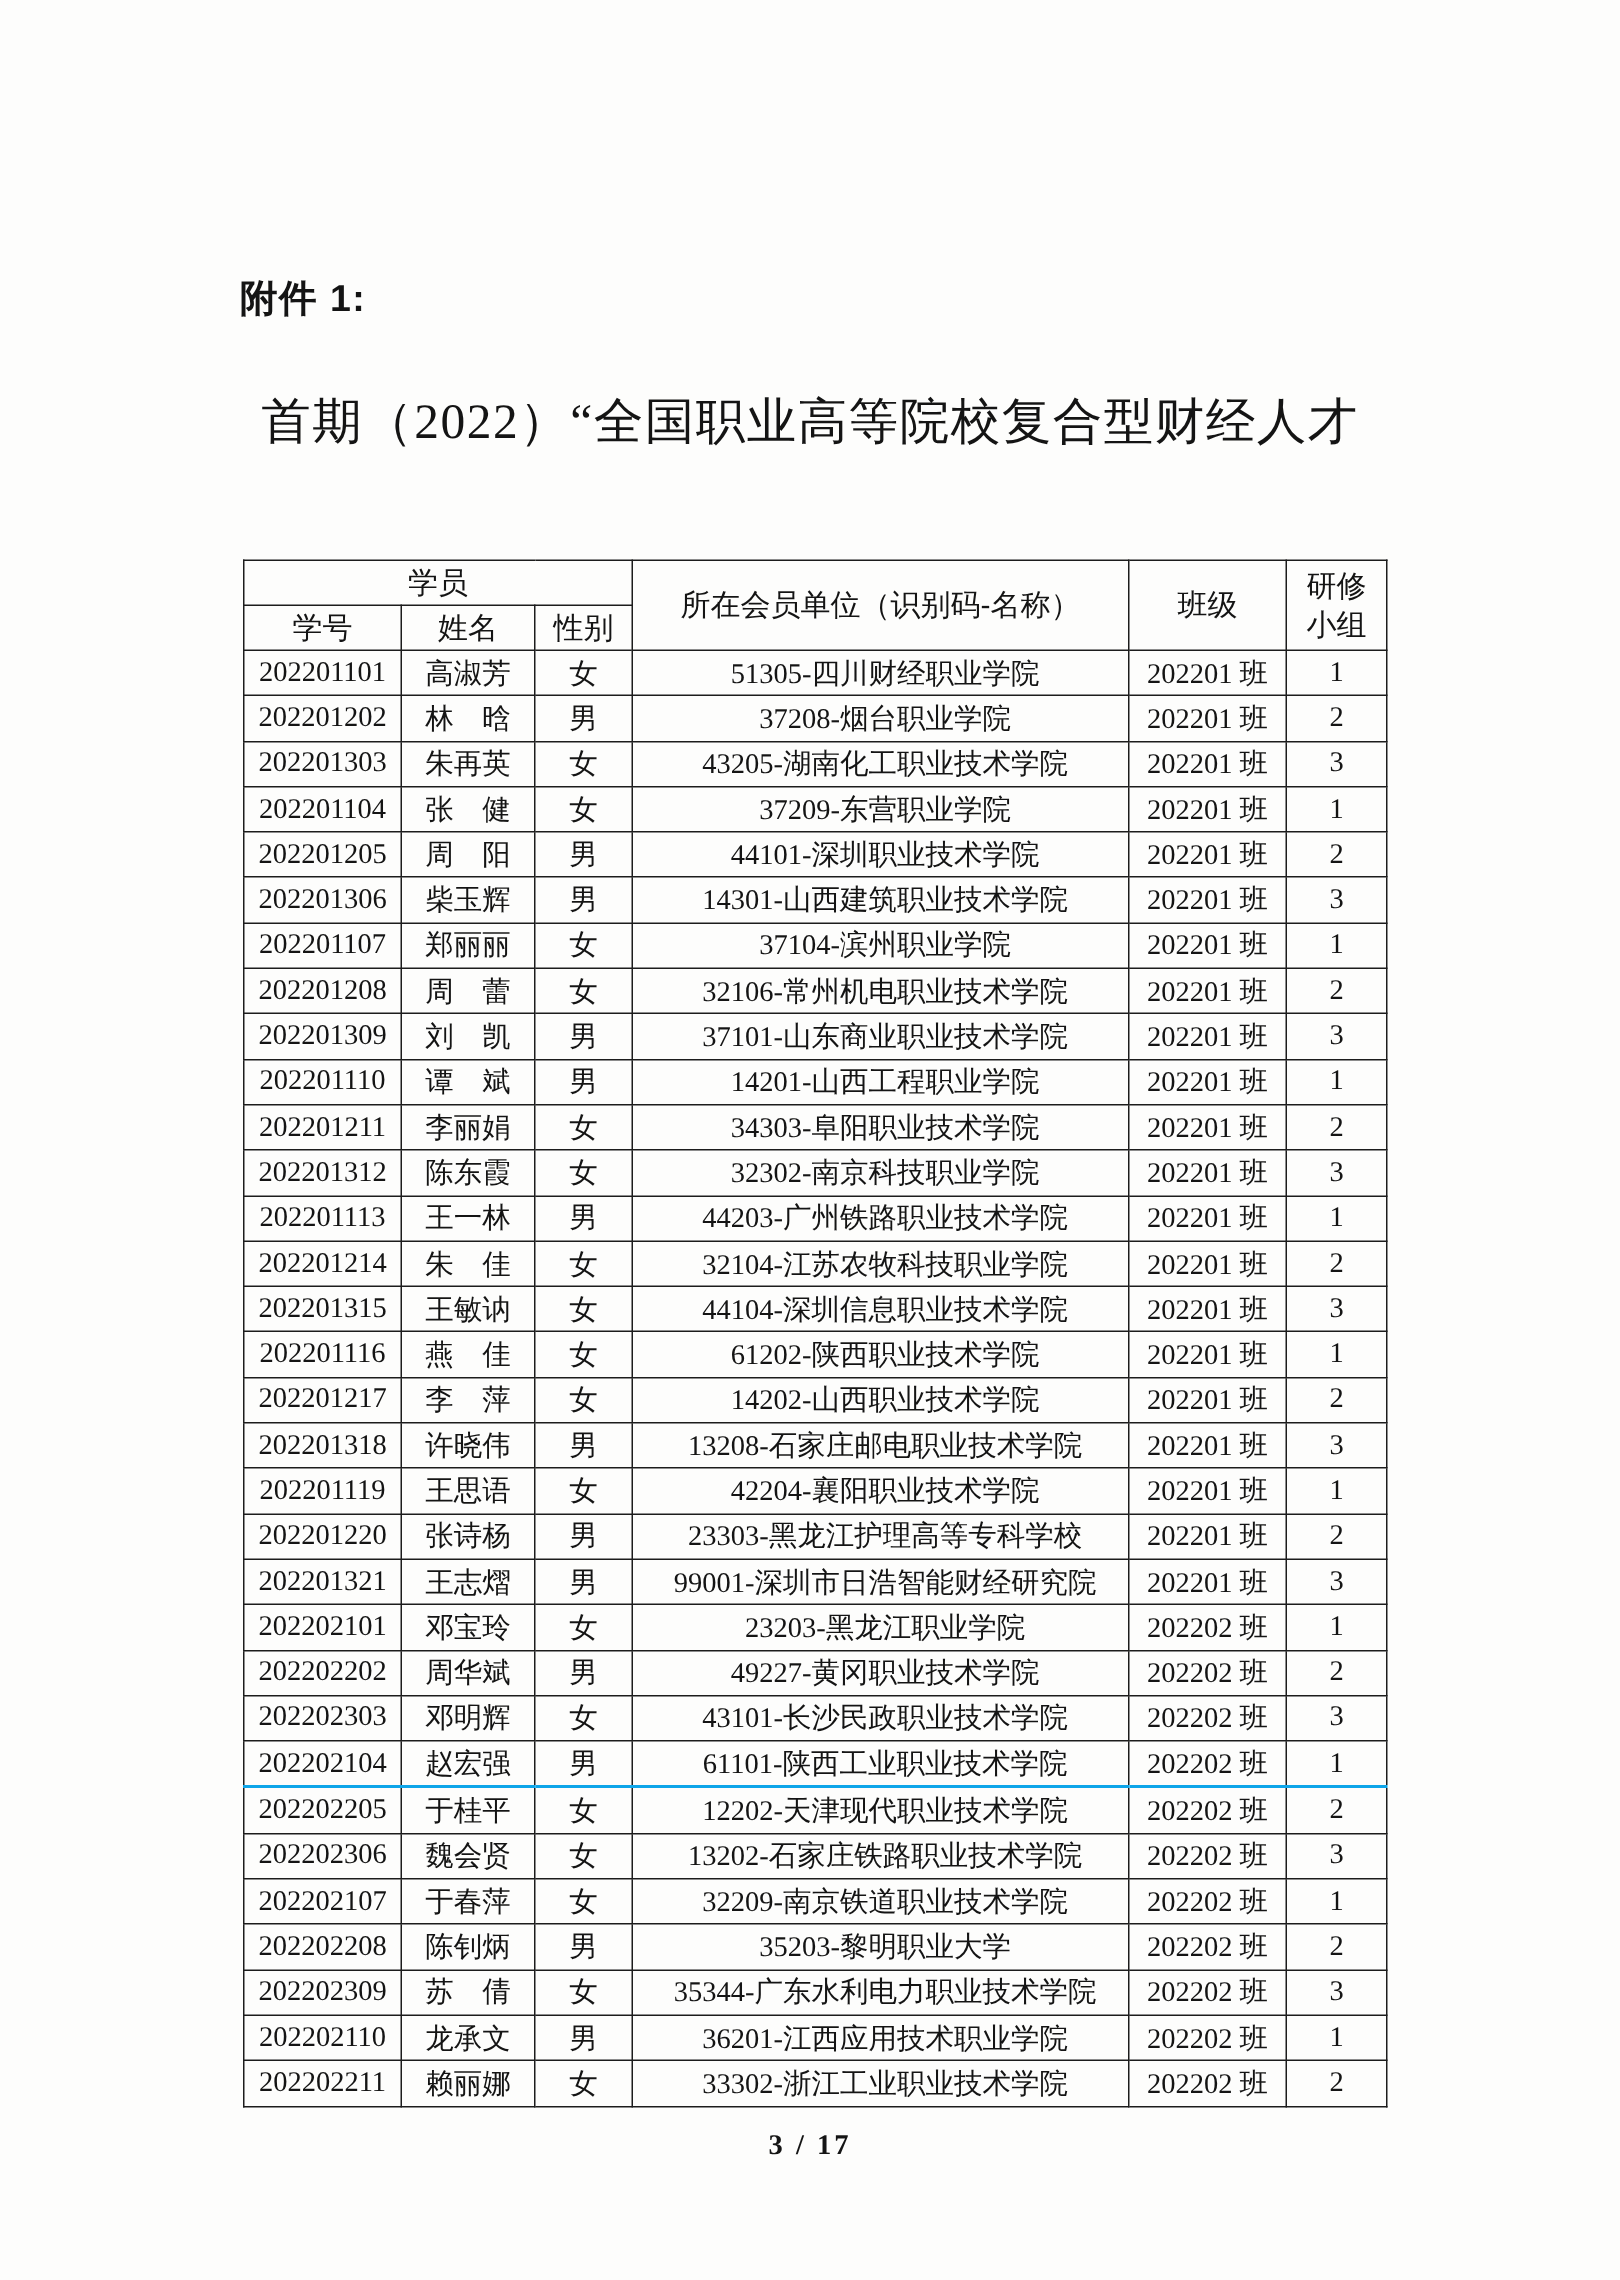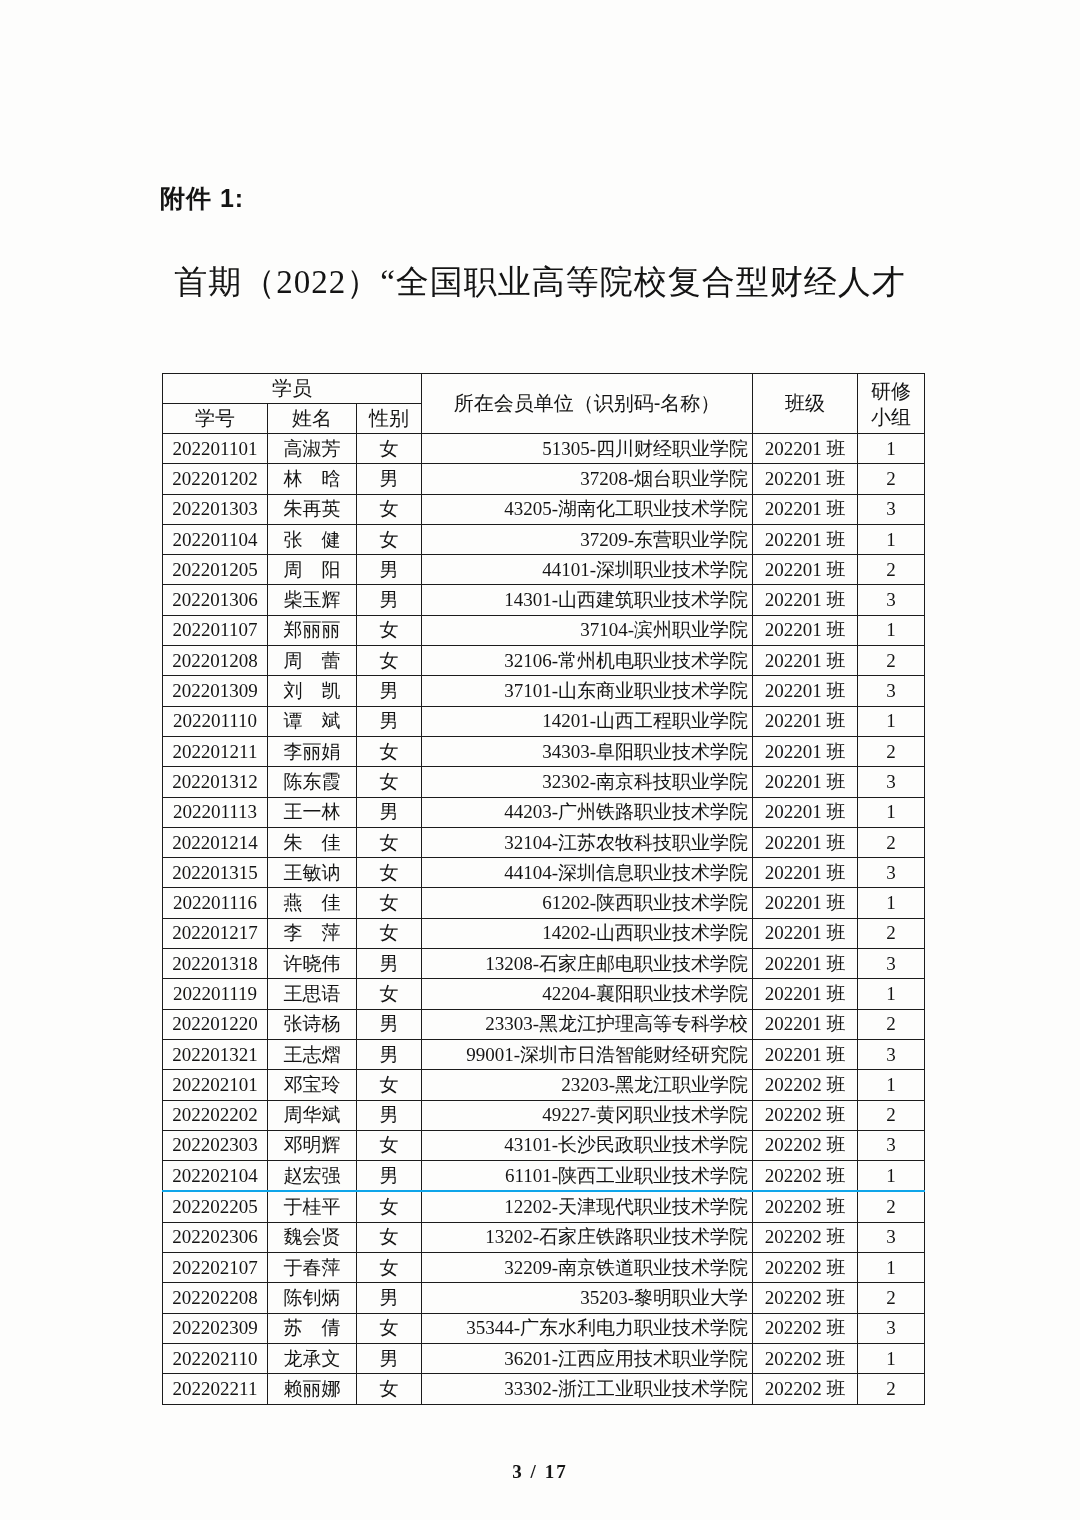--- a/index.html
+++ b/index.html
@@ -38,27 +38,27 @@
   }
   table.roster thead th.wrap{
     white-space:pre-line;line-height:26px;
   }
   table.roster tbody td{
     font-size:19px;height:29.3px;
     text-align:center;vertical-align:middle;
     white-space:nowrap;
   }
   table.roster tbody td.unit{
-    text-align:right;padding-left:10px;padding-right:4px;
+    text-align:center;padding-left:10px;padding-right:4px;
   }
   table.roster tr.highlight td{
     border-bottom:2px solid #0ea5e9;
   }
   .footer{
-    position:absolute;left:0;top:1413px;width:1080px;
+    position:absolute;left:0;top:1372px;width:1080px;
     text-align:center;font-weight:700;font-size:19px;
     letter-spacing:2px;
   }
 </style>
 </head>
 <body>
 
 <div class="page">
 
   <div class="attachment">附件 1:</div>

